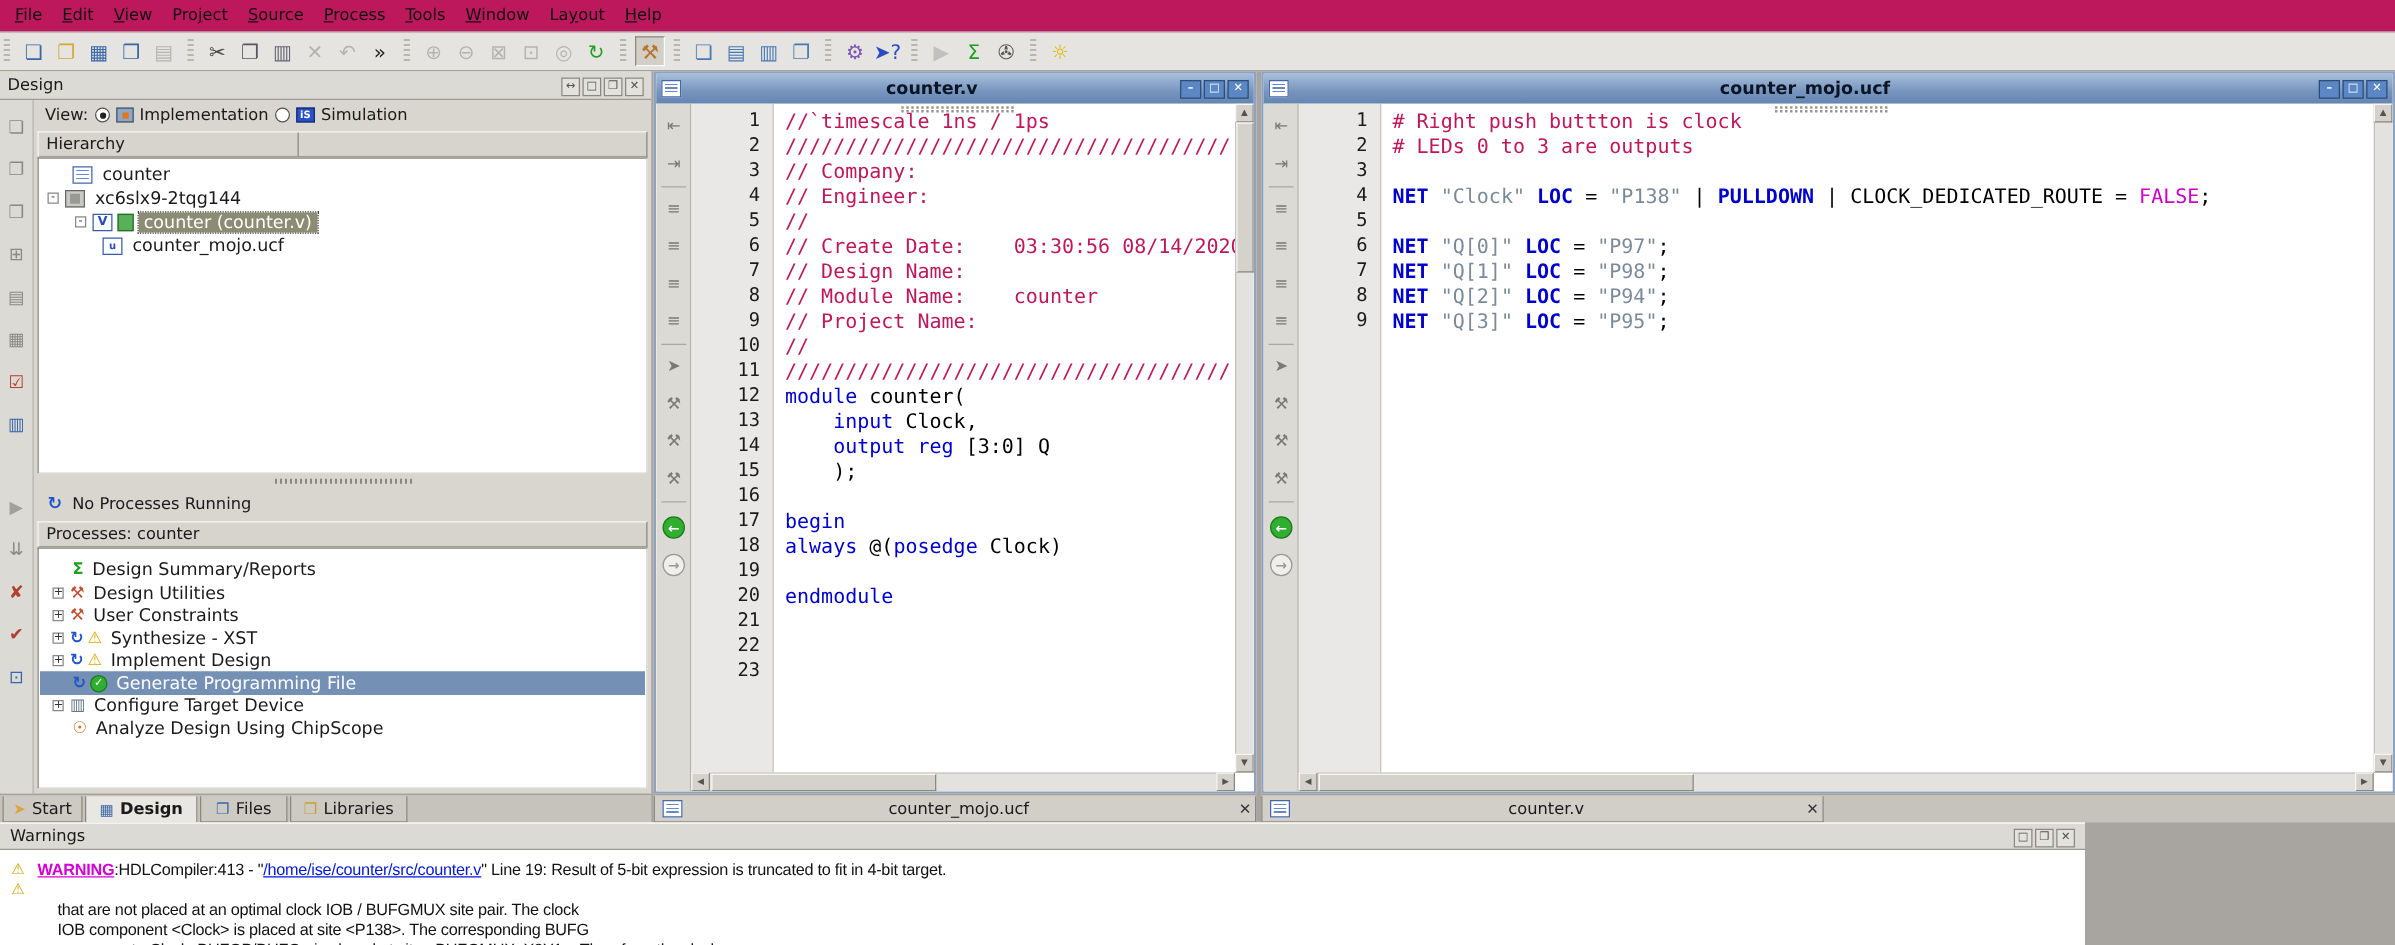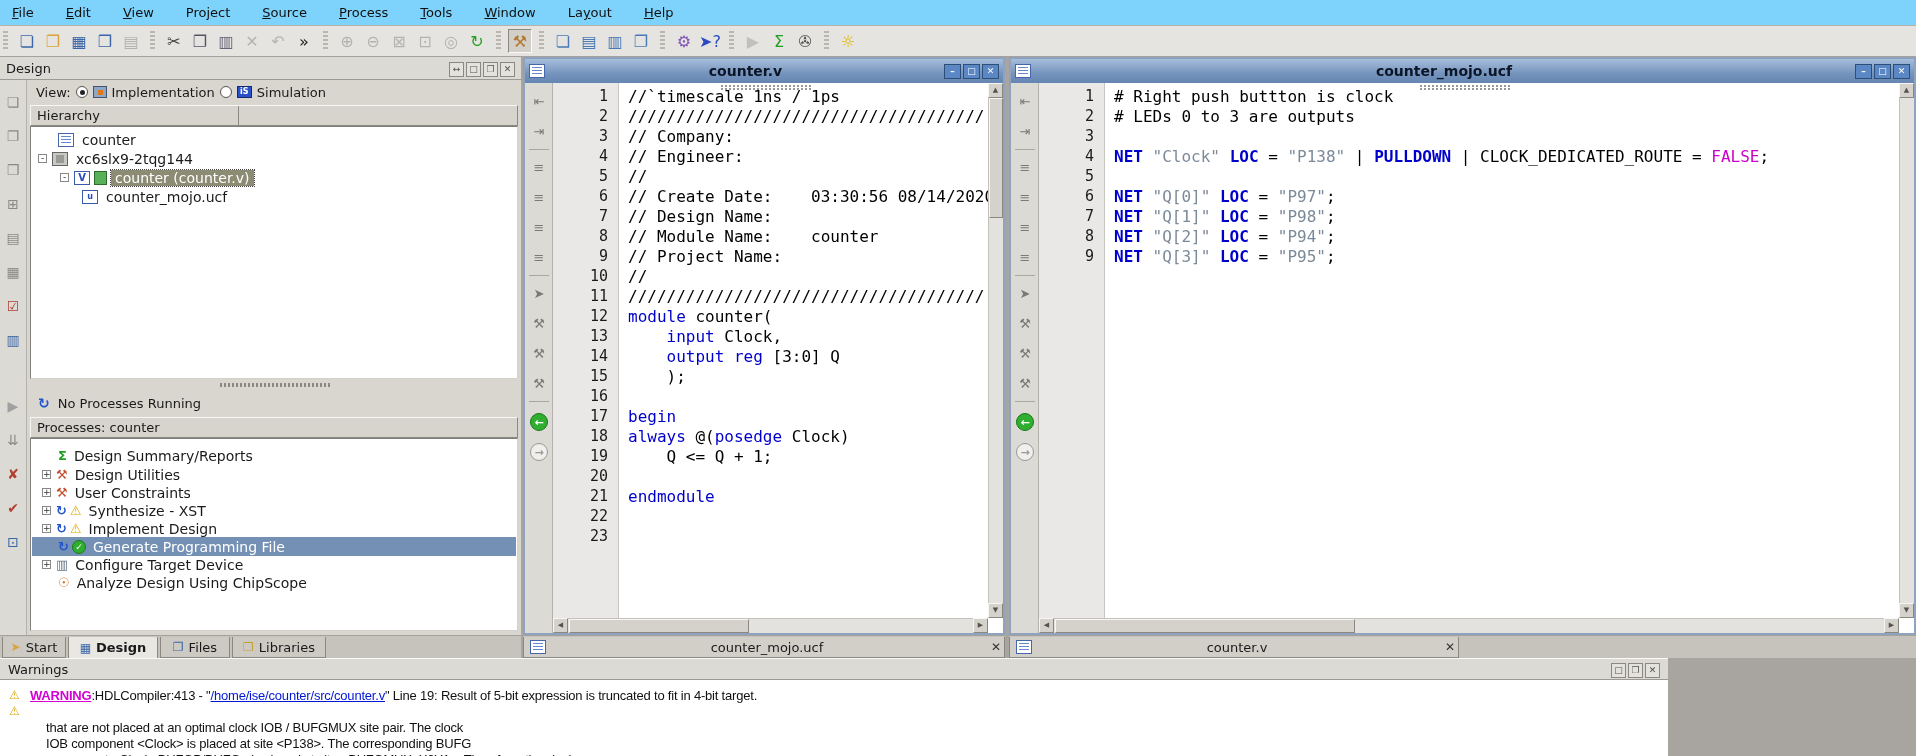--- a/index.html
+++ b/index.html
@@ -1,21 +1,21 @@
 <!DOCTYPE html>
 <html><head>
 <meta charset="utf-8">
 <style>
   * { margin:0; padding:0; box-sizing:border-box; }
   html,body { width:1916px; height:756px; overflow:hidden; background:#a8a5a0;
     font-family:"DejaVu Sans", sans-serif; font-size:14px; color:#1a1a1a; }
 
   
   #menubar { position:absolute; left:0; top:0; width:1916px; height:26px;
-    background:#7dd3fc; border-bottom:1px solid #b5b2ac; display:flex; align-items:center; padding-left:4px;gap:16px; }
+    background:#be185d; border-bottom:1px solid #b5b2ac; display:flex; align-items:center; padding-left:4px; }
   .menu-item { font-size:13px; padding:3px 8px; color:#111; cursor:default; }
   .menu-item u { text-decoration:underline; }
 
   #toolbar { position:absolute; left:0; top:26px; width:1916px; height:31px;
     background:#e6e4e0; border-bottom:1px solid #a5a29c; display:flex; align-items:center; }
   .tgroup { display:flex; align-items:center; height:31px; padding:0 3px; }
   .thandle { width:5px; height:20px; margin:0 3px;
     background:repeating-linear-gradient(180deg,#b9b6b0 0 2px,transparent 2px 4px); }
   .ticon { width:24px; height:24px; display:flex; align-items:center; justify-content:center;
     font-size:16px; margin:0 1px; border:1px solid transparent; }
@@ -107,21 +107,21 @@
   .navc.back { background:#2fae2f; border:1px solid #1a7a1a; color:#fff; }
   .navc.fwd { background:#f0efec; border:1px solid #999; color:#999; }
   .dotgrip { position:absolute; top:2px; width:90px; height:5px;
     border-top:2px dotted #9a9a94; border-bottom:2px dotted #9a9a94; }
   .gutter { position:absolute; left:28px; top:0; width:66px; bottom:15px; background:#e9e8e6;
     border-right:1px solid #c8c6c2; padding-top:4px; }
   .lnum { height:20px; text-align:right; padding-right:10px; font-family:"DejaVu Sans Mono", monospace;
     font-size:15px; color:#1a1a1a; }
   .ecode { position:absolute; left:95px; top:0; right:15px; bottom:15px; padding:4px 0 0 8px; overflow:hidden; }
   .cline { height:20px; white-space:pre; font-family:"DejaVu Sans Mono", monospace; font-size:16px; }
-  .tk-c { color:#000000; } .tk-k { color:#0000cc; } .tk-kb { color:#0000cc; font-weight:bold; }
+  .tk-c { color:#be185d; } .tk-k { color:#0000cc; } .tk-kb { color:#0000cc; font-weight:bold; }
   .tk-p { color:#000; } .tk-s { color:#7b8a99; } .tk-m { color:#cc00cc; }
   .vscroll { position:absolute; right:0; top:0; width:15px; bottom:15px; background:#e4e2de; border-left:1px solid #c5c2bc; }
   .hscroll { position:absolute; left:28px; right:15px; bottom:0; height:15px; background:#e4e2de; border-top:1px solid #c5c2bc; }
   .sbtn { position:absolute; width:15px; height:15px; background:#d5d2cc; border:1px solid;
     border-color:#f7f6f3 #8a887f #8a887f #f7f6f3; font-size:7px; color:#55534d; text-align:center; line-height:13px; }
   .sthumb { position:absolute; background:#d5d2cc; border:1px solid; border-color:#f7f6f3 #8a887f #8a887f #f7f6f3; }
 
   
   #warnings { position:absolute; left:0; top:658px; width:1668px; height:98px; background:#fff; }
   #wtitle { position:absolute; left:0; top:0; right:0; height:22px; background:#dcdad5;
@@ -398,21 +398,20 @@
           <div class="cline"><span class="tk-c">// Project Name: </span></div>
           <div class="cline"><span class="tk-c">// </span></div>
           <div class="cline"><span class="tk-c">/////////////////////////////////////</span></div>
           <div class="cline"><span class="tk-k">module</span><span class="tk-p"> counter(</span></div>
           <div class="cline"><span class="tk-p">    </span><span class="tk-k">input</span><span class="tk-p"> Clock,</span></div>
           <div class="cline"><span class="tk-p">    </span><span class="tk-k">output</span><span class="tk-p"> </span><span class="tk-k">reg</span><span class="tk-p"> [3:0] Q</span></div>
           <div class="cline"><span class="tk-p">    );</span></div>
           <div class="cline"></div>
           <div class="cline"><span class="tk-k">begin</span></div>
           <div class="cline"><span class="tk-k">always</span><span class="tk-p"> @(</span><span class="tk-k">posedge</span><span class="tk-p"> Clock)</span></div>
-          <div class="cline"><span class="tk-p">    Q &lt;= Q + 1;</span></div>
           <div class="cline"></div>
           <div class="cline"><span class="tk-k">endmodule</span></div>
           <div class="cline"></div>
         </div>
         <div class="vscroll">
           <div class="sbtn" style="top: 0px; left: -1px;">▲</div>
           <div class="sbtn" style="bottom: 0px; left: -1px;">▼</div>
           <div class="sthumb" style="left: 0px; right: 0px; top: 15px; height: 120px;"></div>
         </div>
         <div class="hscroll">

